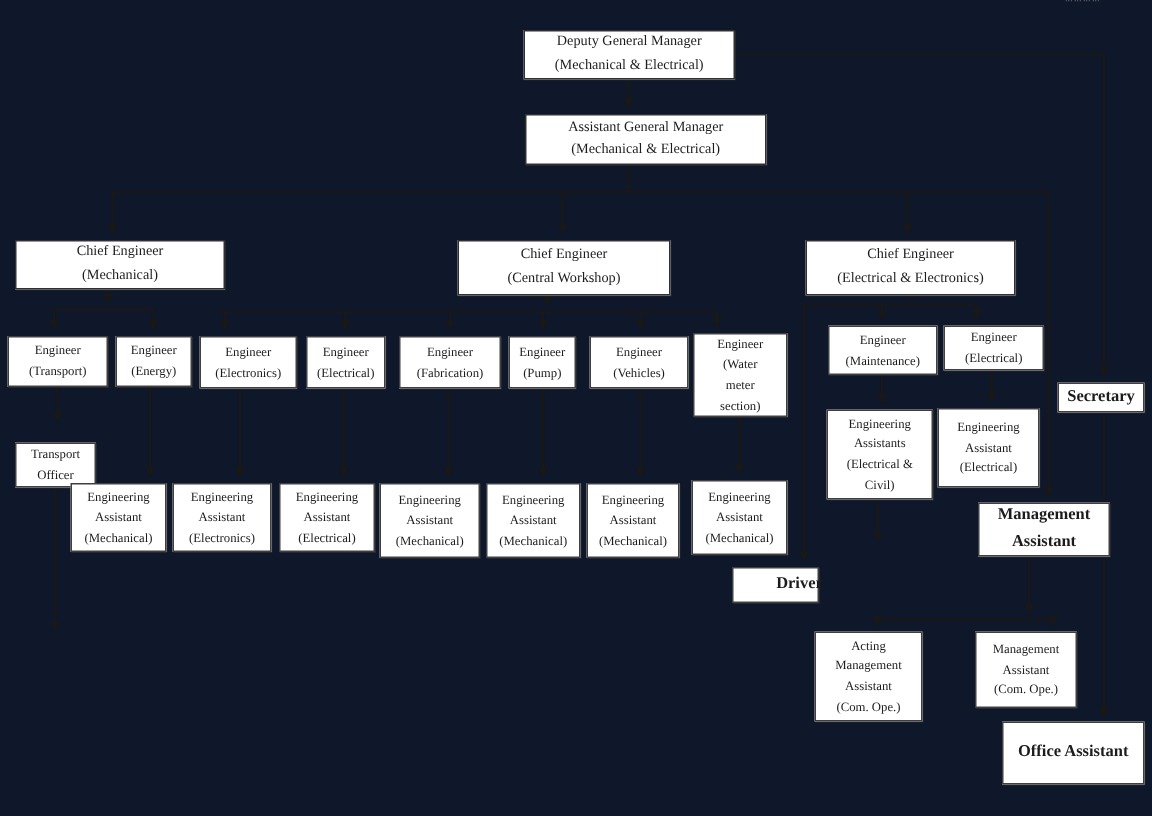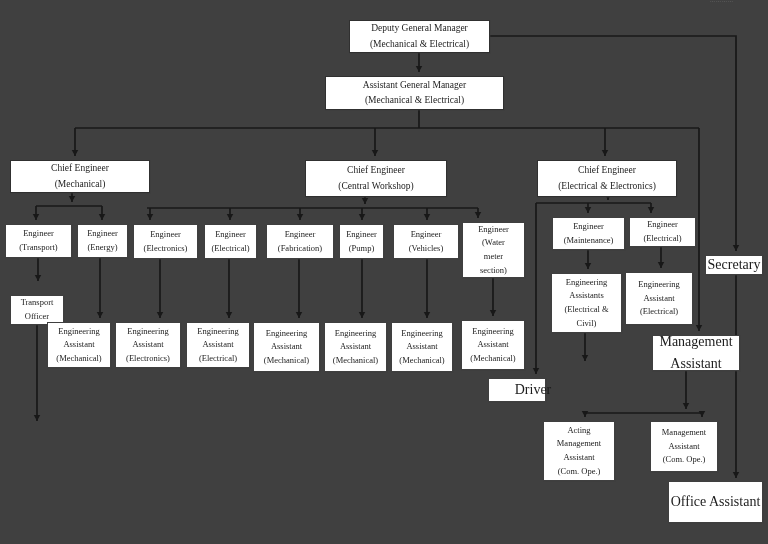--- a/index.html
+++ b/index.html
@@ -1,19 +1,19 @@
 <!DOCTYPE html>
 <html><head>
 <meta charset="utf-8">
 <style>
   html,body{margin:0;padding:0;background:#ffffff;}
   #canvas{
     position:relative;
     width:768px;height:544px;
-    background:#404040;
+    background:#0f172a;
     font-family:"Liberation Serif","DejaVu Serif",serif;
     overflow:hidden;
   }
   #lines{position:absolute;left:0;top:0;z-index:1;}
   .node{
     position:absolute;
     z-index:2;
     background:#ffffff;
     border:1px solid #3f3f3f;
     box-sizing:border-box;
@@ -21,21 +21,21 @@
     align-items:center;
     justify-content:center;
     text-align:center;
     white-space:pre-line;
     font-size:8.5px;
     line-height:1.6;
     color:#1c1c1c;
     box-shadow:0.6px 0.6px 0 rgba(60,60,60,.55);
   }
   .lg{font-size:9.5px;border-width:1.3px;border-color:#303030;}
-  .md{font-size:14px;}
+  .md{font-size:11px;font-weight:bold;}
   #fragment{
     position:absolute;left:710px;top:0px;width:34px;height:5px;
     z-index:2;font-size:5px;line-height:4px;color:#8a8a8a;
     overflow:hidden;letter-spacing:1px;
   }
 </style>
 </head>
 <body>
 
 <div id="canvas">
@@ -102,21 +102,21 @@
       <path d="M585 413 H702"></path>
       <path d="M585 413 V417" marker-end="url(#arw)"></path>
       <path d="M702 413 V417" marker-end="url(#arw)"></path>
     </g>
   </svg>
 
   <div id="fragment">⋯⋯⋯⋯</div>
 
   <div class="node lg" style="left:349px;top:20px;width:141px;height:33px;">Deputy General Manager
 (Mechanical &amp; Electrical)</div>
-  <div class="node lg" style="left:325px;top:76px;width:179px;height:34px;">Assistant General Manager
+  <div class="node lg" style="left:350px;top:76px;width:161px;height:34px;">Assistant General Manager
 (Mechanical &amp; Electrical)</div>
 
   <div class="node lg" style="left:10px;top:160px;width:140px;height:33px;">Chief Engineer
 (Mechanical)</div>
   <div class="node lg" style="left:305px;top:160px;width:142px;height:37px;">Chief Engineer
 (Central Workshop)</div>
   <div class="node lg" style="left:537px;top:160px;width:140px;height:37px;">Chief Engineer
 (Electrical &amp; Electronics)</div>
 
   <div class="node" style="left:5px;top:224px;width:67px;height:34px;">Engineer

